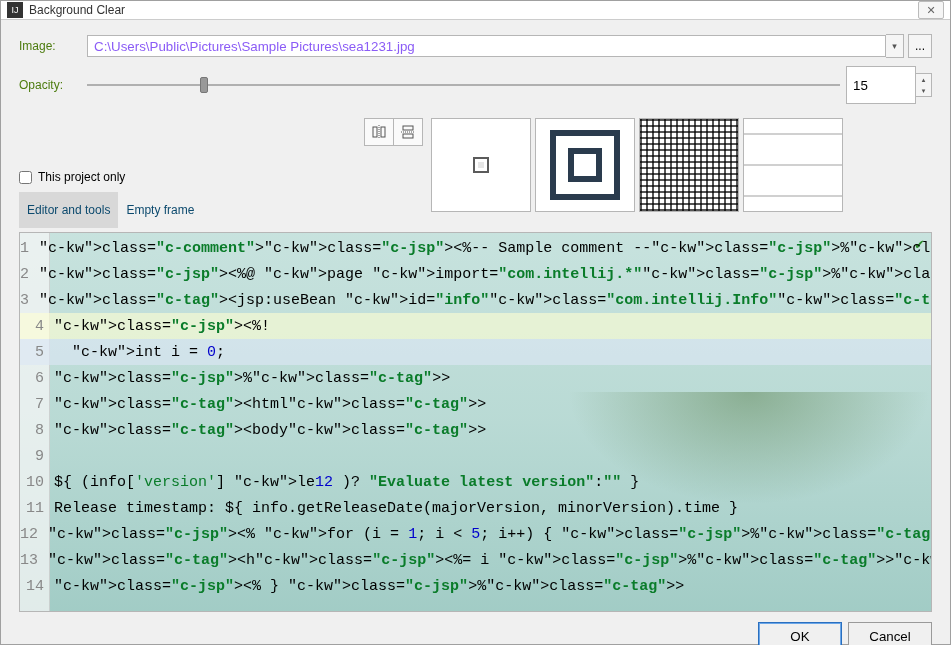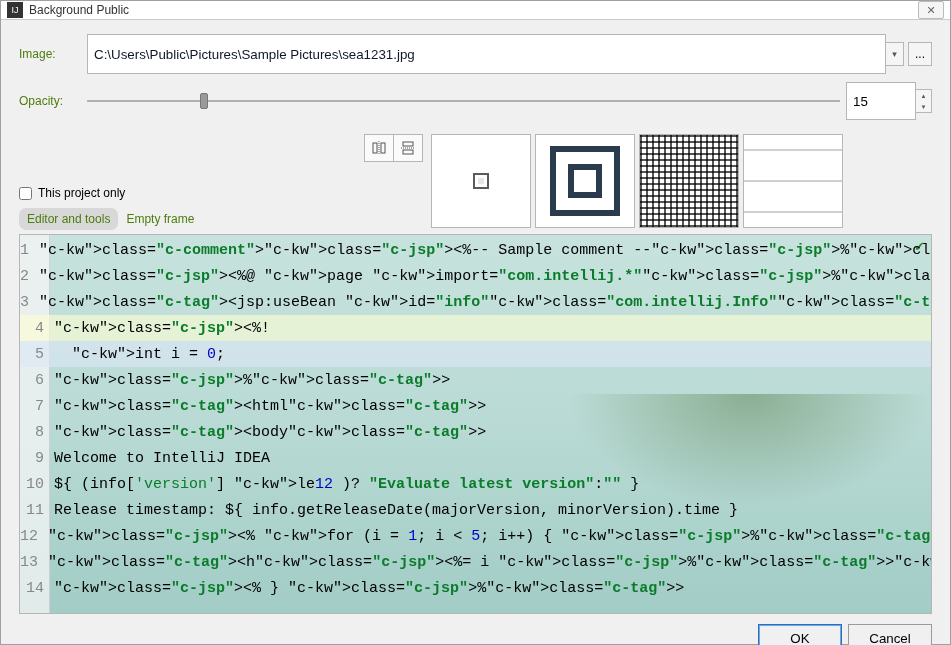--- a/index.html
+++ b/index.html
@@ -5,38 +5,38 @@
   * { box-sizing: border-box; margin: 0; padding: 0; }
   body { font-family: "Segoe UI", Tahoma, sans-serif; font-size: 12px; background: #f0f0f0; width: 951px; height: 645px; overflow: hidden; }
   .window { width: 951px; height: 645px; background: #f0f0f0; border: 1px solid #a0a0a0; display: flex; flex-direction: column; }
   .titlebar { height: 30px; background: #fff; border-bottom: 1px solid #ccc; display: flex; align-items: center; padding: 0 6px; }
   .titlebar .app-icon { width: 16px; height: 16px; background: #333; color: #fff; font-size: 9px; display: flex; align-items: center; justify-content: center; margin-right: 6px; }
   .titlebar .title { flex: 1; color: #333; }
   .titlebar .close { width: 26px; height: 18px; border: 1px solid #bbb; border-radius: 2px; display: flex; align-items: center; justify-content: center; font-size: 11px; color: #666; background: #f5f5f5; cursor: pointer; }
   .content { flex: 1; padding: 14px 18px 0 18px; display: flex; flex-direction: column; }
   .row { display: flex; align-items: center; margin-bottom: 8px; }
   .row .lbl { width: 68px; color: #4d7c0f; }
-  .image-input { flex: 1; height: 40px; border: 1px solid #b6b6b6; background: #fff; padding: 2px 6px; color: #0f172a; }
+  .image-input { flex: 1; height: 22px; border: 1px solid #b6b6b6; background: #fff; padding: 2px 6px; color: #8b5cf6; }
   .combo-arrow { width: 18px; height: 24px; border: 1px solid #b6b6b6; border-left: none; background: #f5f5f5; display: flex; align-items: center; justify-content: center; font-size: 9px; color: #555; }
   .browse-btn { width: 24px; height: 24px; margin-left: 4px; border: 1px solid #b6b6b6; background: #f5f5f5; display: flex; align-items: center; justify-content: center; cursor: pointer; }
   .slider-wrap { flex: 1; height: 20px; position: relative; display: flex; align-items: center; margin-right: 6px; }
   .slider-track { flex: 1; height: 2px; background: #b0b0b0; }
   .slider-thumb { position: absolute; top: 2px; width: 8px; height: 16px; background: #999; border: 1px solid #777; border-radius: 2px; }
   .opacity-input { width: 70px; height: 38px; border: 1px solid #b6b6b6; background: #fff; padding: 2px 6px; }
   .spinner-btns { width: 16px; height: 24px; border: 1px solid #b6b6b6; border-left: none; background: #f5f5f5; display: flex; flex-direction: column; }
   .spinner-btns div { flex: 1; font-size: 7px; display: flex; align-items: center; justify-content: center; color: #555; }
   .middle { display: flex; margin-top: 6px; }
   .left-col { width: 412px; }
   .placement { display: flex; justify-content: flex-end; padding-right: 8px; }
   .plc-btn { width: 30px; height: 28px; border: 1px solid #b6b6b6; background: #fafafa; margin-left: -1px; display: flex; align-items: center; justify-content: center; cursor: pointer; }
   .plc-btn svg { width: 14px; height: 14px; }
   .check-row { display: flex; align-items: center; margin-top: 24px; }
   .check-row input { margin-right: 6px; }
   .tabs { margin-top: 8px; display: flex; }
-  .tab { padding: 4px 8px; cursor: pointer; color: #4d7c0f; border-radius: 7px; }
+  .tab { padding: 11px 8px; cursor: pointer; color: #0c4a6e; }
   .tab.active { background: #d8d8d8; }
   .right-col { flex: 1; display: flex; gap: 4px; }
   .preview-tile { border: 1px solid #b6b6b6; background: #fff; display: flex; align-items: center; justify-content: center; }
   .pv1 { width: 100px; height: 94px; }
   .pv1 .sq { width: 16px; height: 16px; border: 2px solid #5b5b5b; }
   .pv1 .sq::before { content:""; display:block; width:6px; height:6px; margin:3px; background:#5b5b5b; opacity:.15; box-shadow: inset 0 0 0 2px #5b5b5b; }
   .pv2 { width: 100px; height: 94px; background: linear-gradient(#fff,#fff); }
   .pv2 .big { width: 70px; height: 70px; border: 6px solid #2a3b4d; display:flex; align-items:center; justify-content:center; }
   .pv2 .big .in { width: 34px; height: 34px; border: 6px solid #2a3b4d; }
   .pv3 { width: 100px; height: 94px; background: repeating-linear-gradient(0deg,#555 0 2px,#fff 2px 6px), repeating-linear-gradient(90deg,#555 0 2px,#fff 2px 6px); background-blend-mode: multiply; }
@@ -60,21 +60,21 @@
   .buttons { display:flex; justify-content:flex-end; gap:6px; padding:10px 18px 12px; }
   .btn { min-width: 84px; height: 28px; border: 1px solid #9a9a9a; background: #f0f0f0; cursor: pointer; padding: 0 10px; }
   .btn.primary { border: 1px solid #2a6fbf; box-shadow: inset 0 0 0 1px #6aa6e8; }
 </style>
 </head>
 <body>
 
 <div class="window">
   <div class="titlebar">
     <div class="app-icon">IJ</div>
-    <div class="title">Background Public</div>
+    <div class="title">Background Clear</div>
     <div class="close">✕</div>
   </div>
 
   <div class="content">
 
     <div class="row">
       <div class="lbl">Image:</div>
       <input class="image-input" value="C:\Users\Public\Pictures\Sample Pictures\sea1231.jpg" style="">
       <div class="combo-arrow">▾</div>
       <div class="browse-btn">...</div>
@@ -151,21 +151,21 @@
       <span class="check-ic">✔</span>
       <div class="editor-lines" id="editor-lines">
           <div class="eline "><span class="gut">1</span><span class="code"><span <span="" class="&lt;span">"c-kw"</span>&gt;class</span>=<span class="c-str">"c-comment"</span>&gt;<span <span="" class="&lt;span">"c-kw"</span>&gt;class=<span class="c-str">"c-jsp"</span>&gt;&lt;%-- Sample comment --<span <span="" class="&lt;span">"c-kw"</span>&gt;class=<span class="c-str">"c-jsp"</span>&gt;%<span <span="" class="&lt;span">"c-kw"</span>&gt;class=&gt;&gt;</div>
           <div class="eline "><span class="gut">2</span><span class="code"><span <span="" class="&lt;span">"c-kw"</span>&gt;class</span>=<span class="c-str">"c-jsp"</span>&gt;&lt;%@ <span class="&lt;span">"c-kw"</span>&gt;page <span class="&lt;span">"c-kw"</span>&gt;import=<span class="c-str">"com.intellij.*"</span> <span <span="" class="&lt;span">"c-kw"</span>&gt;class=<span class="c-str">"c-jsp"</span>&gt;%<span <span="" class="&lt;span">"c-kw"</span>&gt;class=&gt;&gt;</div>
           <div class="eline "><span class="gut">3</span><span class="code"><span <span="" class="&lt;span">"c-kw"</span>&gt;class</span>=<span class="c-str">"c-tag"</span>&gt;&lt;jsp:useBean <span class="&lt;span">"c-kw"</span>&gt;id=<span class="c-str">"info"</span> <span class="&lt;span">"c-kw"</span>&gt;class=<span class="c-str">"com.intellij.Info"</span> <span <span="" class="&lt;span">"c-kw"</span>&gt;class=<span class="c-str">"c-tag"</span>&gt;/&gt;</div>
           <div class="eline hl"><span class="gut">4</span><span class="code"><span <span="" class="&lt;span">"c-kw"</span>&gt;class</span>=<span class="c-str">"c-jsp"</span>&gt;&lt;%!</div>
           <div class="eline hl2"><span class="gut">5</span><span class="code">  <span class="&lt;span">"c-kw"</span>&gt;int</span> i = <span class="c-num">0</span>;</div>
           <div class="eline "><span class="gut">6</span><span class="code"><span <span="" class="&lt;span">"c-kw"</span>&gt;class</span>=<span class="c-str">"c-jsp"</span>&gt;%<span <span="" class="&lt;span">"c-kw"</span>&gt;class=<span class="c-str">"c-tag"</span>&gt;&gt;</div>
           <div class="eline "><span class="gut">7</span><span class="code"><span <span="" class="&lt;span">"c-kw"</span>&gt;class</span>=<span class="c-str">"c-tag"</span>&gt;&lt;html<span <span="" class="&lt;span">"c-kw"</span>&gt;class=<span class="c-str">"c-tag"</span>&gt;&gt;</div>
           <div class="eline "><span class="gut">8</span><span class="code"><span <span="" class="&lt;span">"c-kw"</span>&gt;class</span>=<span class="c-str">"c-tag"</span>&gt;&lt;body<span <span="" class="&lt;span">"c-kw"</span>&gt;class=<span class="c-str">"c-tag"</span>&gt;&gt;</div>
-          <div class="eline "><span class="gut">9</span><span class="code">Welcome to IntelliJ IDEA</span></div>
+          <div class="eline "><span class="gut">9</span></div>
           <div class="eline "><span class="gut">10</span><span class="code">${ (info[<span class="c-str2">'version'</span>] <span class="&lt;span">"c-kw"</span>&gt;le</span> <span class="c-num">12</span> )? <span class="c-str">"Evaluate latest version"</span>:<span class="c-str">""</span> }</div>
           <div class="eline "><span class="gut">11</span><span class="code">Release timestamp: ${ info.getReleaseDate(majorVersion, minorVersion).time }</span></div>
           <div class="eline "><span class="gut">12</span><span class="code"><span <span="" class="&lt;span">"c-kw"</span>&gt;class</span>=<span class="c-str">"c-jsp"</span>&gt;&lt;% <span class="&lt;span">"c-kw"</span>&gt;for (i = <span class="c-num">1</span>; i &lt; <span class="c-num">5</span>; i++) { <span <span="" class="&lt;span">"c-kw"</span>&gt;class=<span class="c-str">"c-jsp"</span>&gt;%<span <span="" class="&lt;span">"c-kw"</span>&gt;class=<span class="c-str">"c-tag"</span>&gt;&gt;</div>
           <div class="eline "><span class="gut">13</span><span class="code"><span <span="" class="&lt;span">"c-kw"</span>&gt;class</span>=<span class="c-str">"c-tag"</span>&gt;&lt;h<span <span="" class="&lt;span">"c-kw"</span>&gt;class=<span class="c-str">"c-jsp"</span>&gt;&lt;%= i <span <span="" class="&lt;span">"c-kw"</span>&gt;class=<span class="c-str">"c-jsp"</span>&gt;%<span <span="" class="&lt;span">"c-kw"</span>&gt;class=<span class="c-str">"c-tag"</span>&gt;&gt;<span <span="" class="&lt;span">"c-kw"</span>&gt;class=&gt;&gt;Try it, it's cool!&gt;class=&gt;&lt;/h&gt;class=&gt;&lt;%= i &gt;class=&gt;%&gt;class=&gt;&gt;&gt;class=&gt;&gt;</div>
           <div class="eline "><span class="gut">14</span><span class="code"><span <span="" class="&lt;span">"c-kw"</span>&gt;class</span>=<span class="c-str">"c-jsp"</span>&gt;&lt;% } <span <span="" class="&lt;span">"c-kw"</span>&gt;class=<span class="c-str">"c-jsp"</span>&gt;%<span <span="" class="&lt;span">"c-kw"</span>&gt;class=<span class="c-str">"c-tag"</span>&gt;&gt;</div>
         </div>
     </div>
 
   </div>
 

